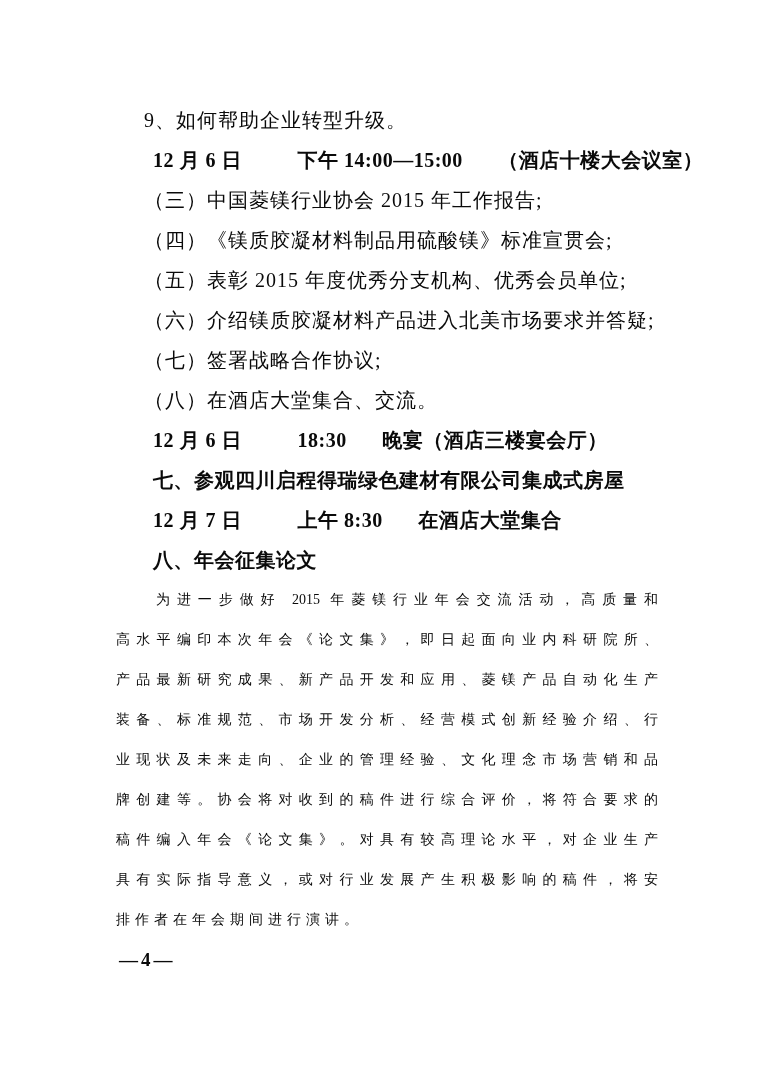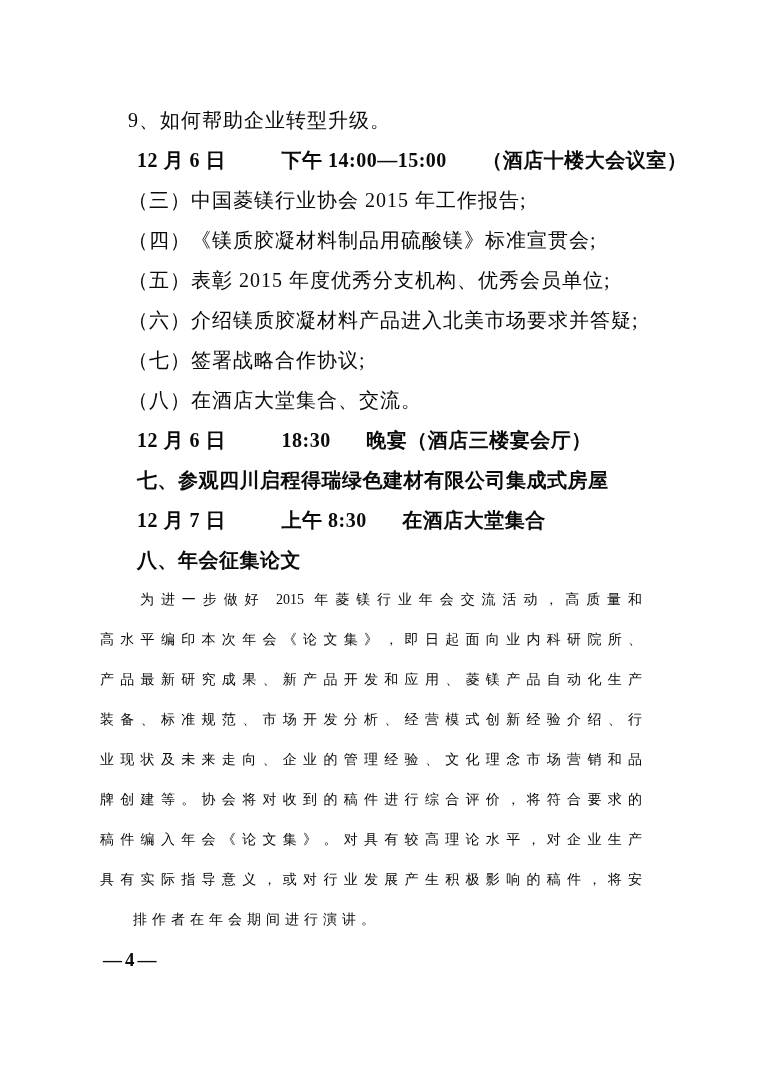--- a/index.html
+++ b/index.html
@@ -11,21 +11,21 @@
   }
   .page {
     position: relative;
     width: 766px;
     height: 1091px;
     background: #ffffff;
     overflow: hidden;
   }
   .content {
     position: absolute;
-    left: 100px;
+    left: 116px;
     top: 100px;
     width: 542px;
   }
   .line {
     height: 40px;
     line-height: 40px;
     font-size: 20px;
     letter-spacing: 1px;
     white-space: nowrap;
   }
@@ -46,21 +46,20 @@
     font-size: 14px;
     letter-spacing: 0;
     text-align: justify;
     text-align-last: justify;
   }
   .para-first { text-indent: 40px; }
   .para-last {
     text-align: center;
     text-align-last: left;
     letter-spacing: 5px;
-    margin-left: 33px;
   }
   .pagenum {
     height: 40px;
     line-height: 40px;
     margin-left: 3px;
     font-size: 19px;
     font-weight: bold;
     letter-spacing: 3px;
   }
 </style>

